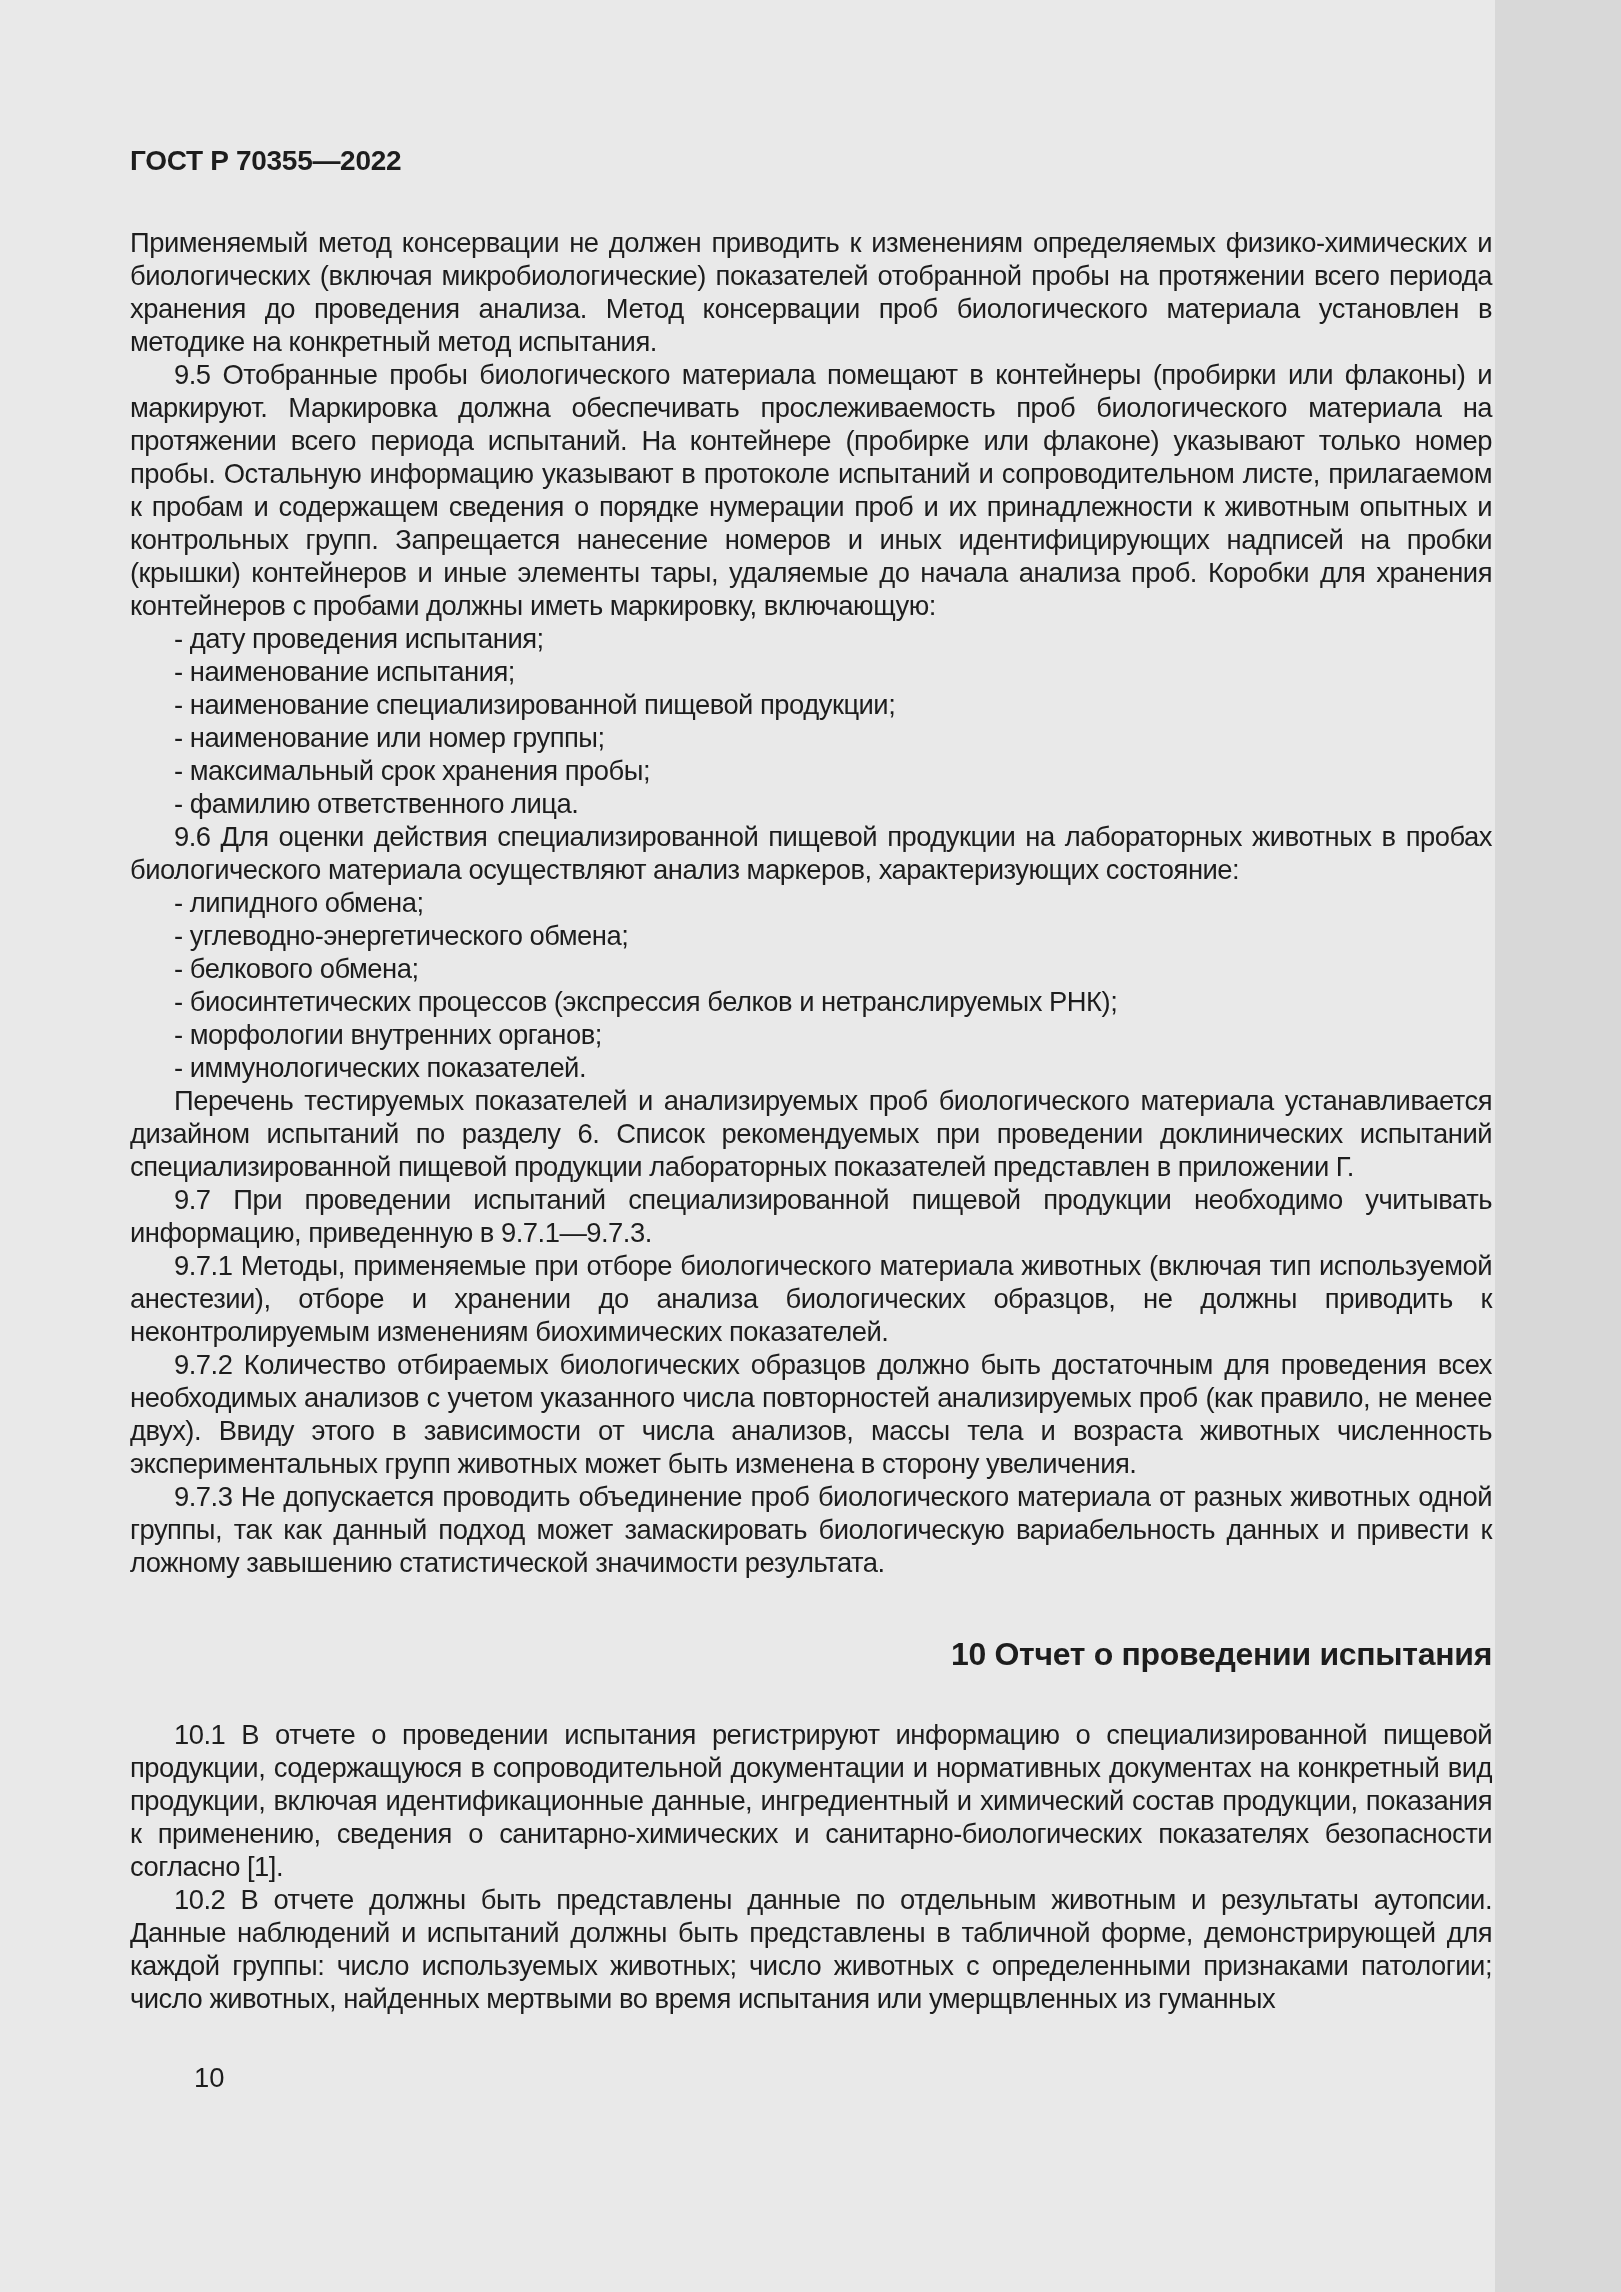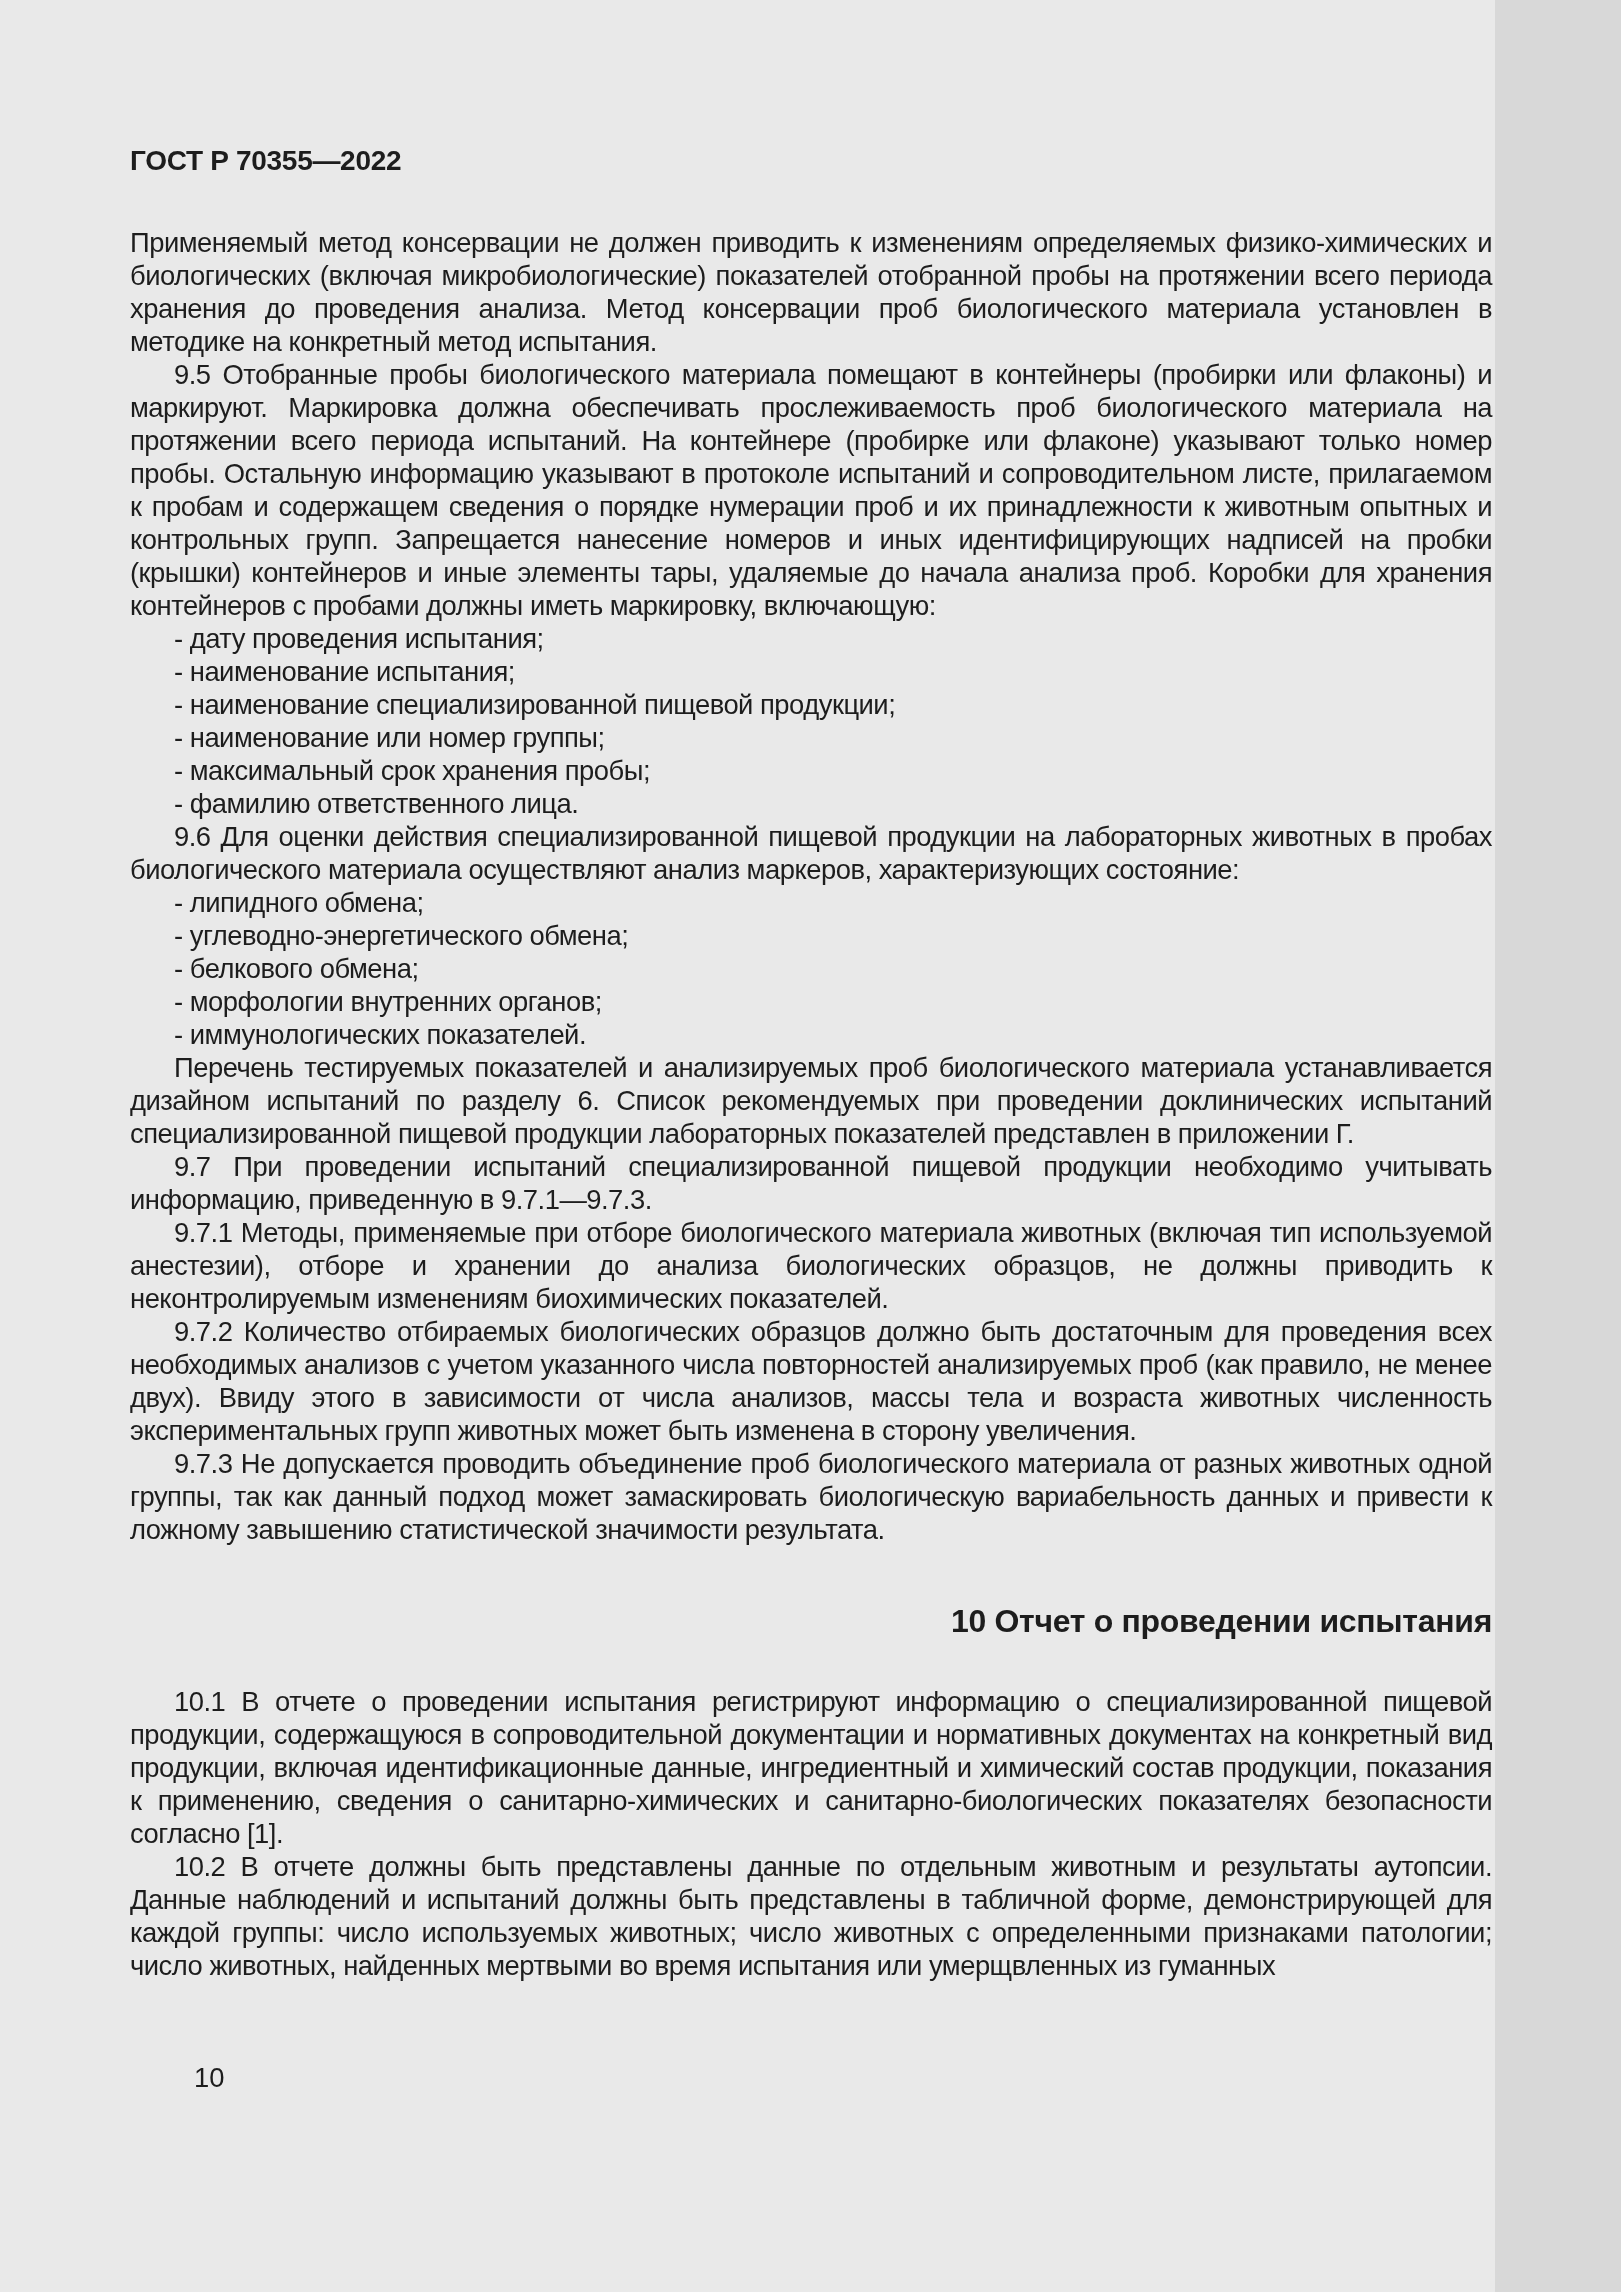--- a/index.html
+++ b/index.html
@@ -96,20 +96,21 @@
 
       <ul class="doc-list">
 
           <li><span>-</span>&nbsp;<span>липидного обмена;</span></li>
 
           <li><span>-</span>&nbsp;<span>углеводно-энергетического обмена;</span></li>
 
           <li><span>-</span>&nbsp;<span>белкового обмена;</span></li>
 
 
+          <li><span>-</span>&nbsp;<span>биосинтетических процессов (экспрессия белков и нетранслируемых РНК);</span></li>
 
           <li><span>-</span>&nbsp;<span>морфологии внутренних органов;</span></li>
 
           <li><span>-</span>&nbsp;<span>иммунологических показателей.</span></li>
         </ul>
 
       <p>Перечень тестируемых показателей и анализируемых проб биологического материала устанавливается дизайном испытаний по разделу 6. Список рекомендуемых при проведении доклинических испытаний специализированной пищевой продукции лабораторных показателей представлен в приложении Г.</p>
 
       <p>9.7 При проведении испытаний специализированной пищевой продукции необходимо учитывать информацию, приведенную в 9.7.1—9.7.3.</p>
 

